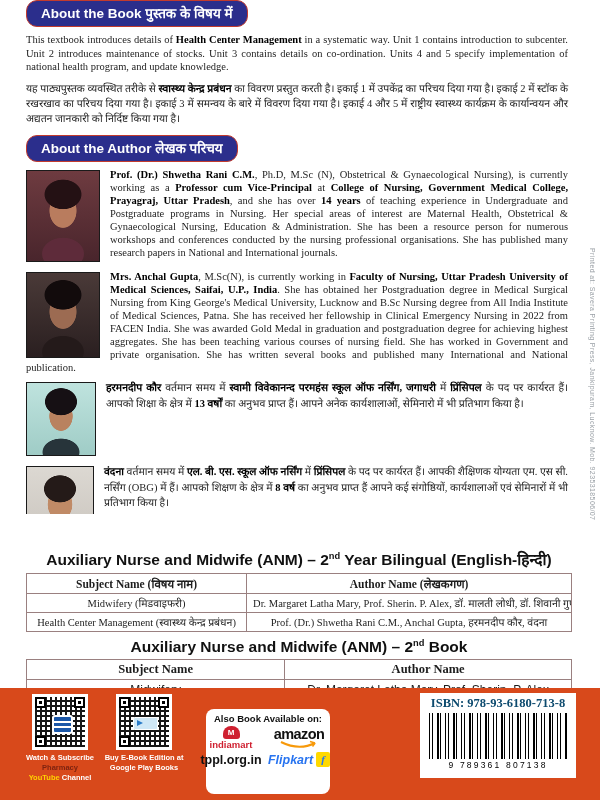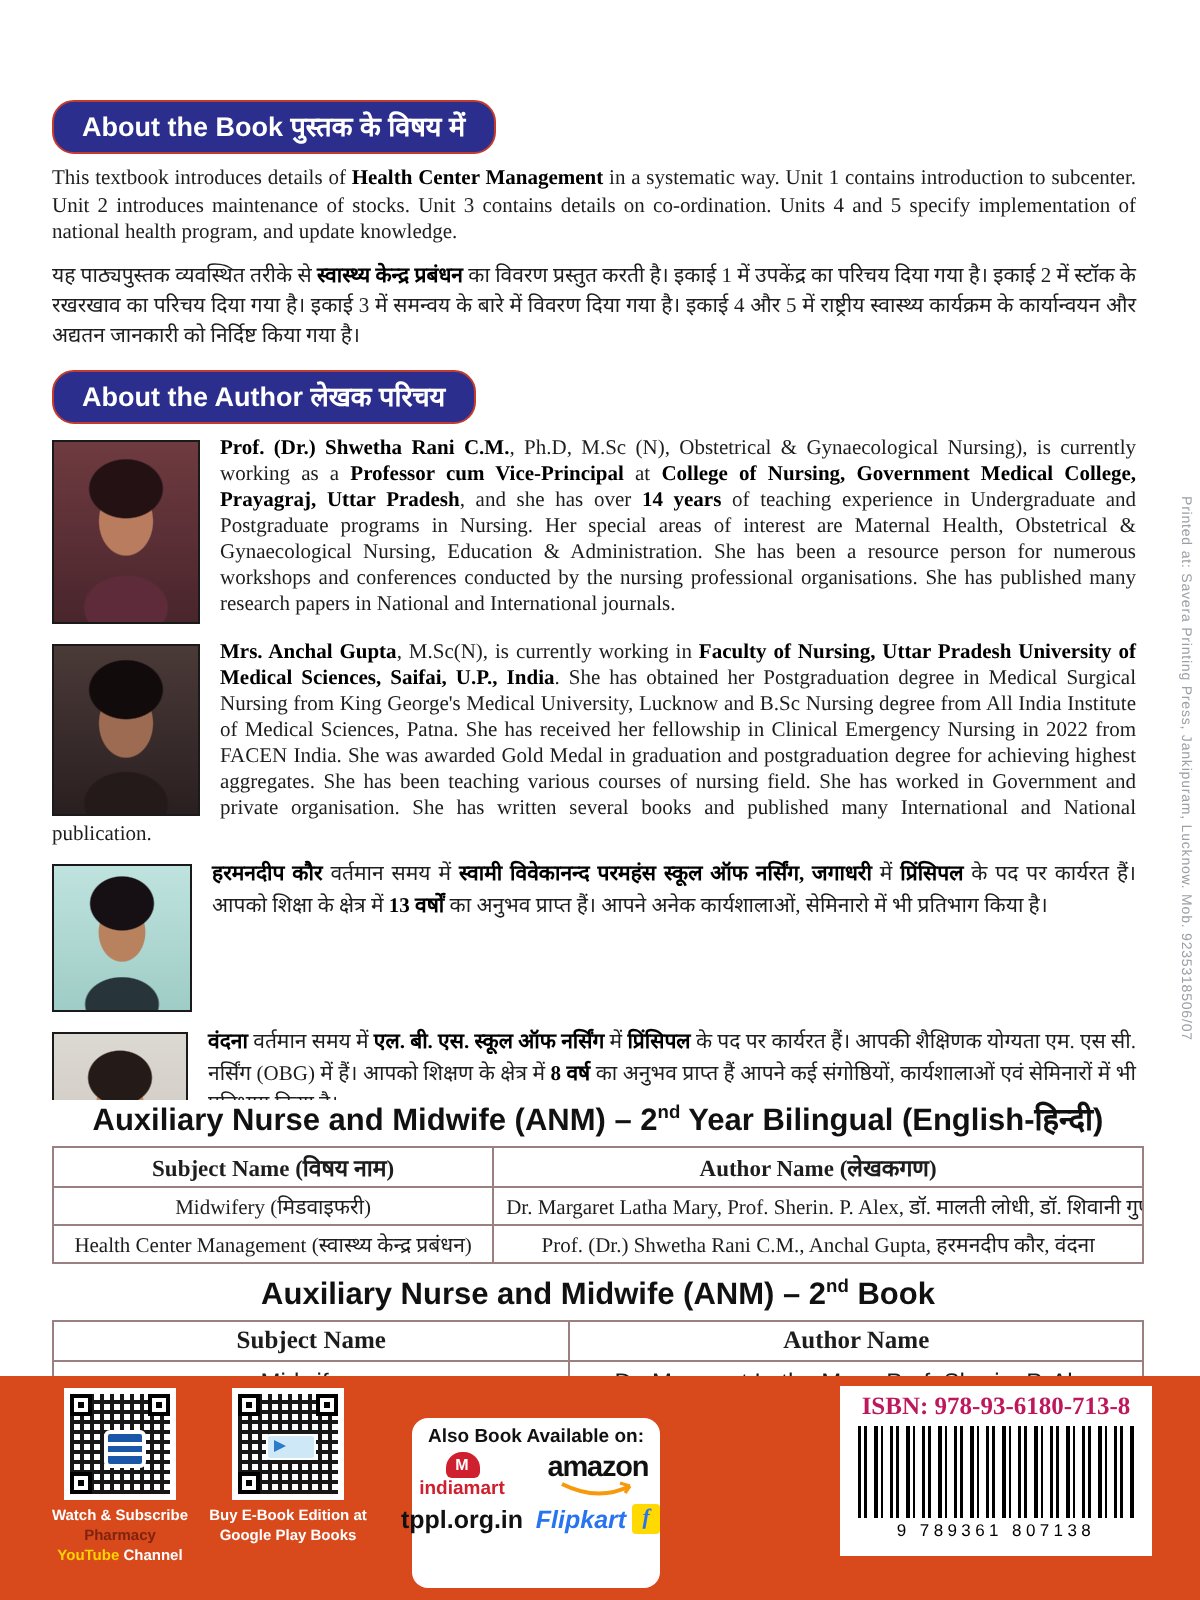--- a/index.html
+++ b/index.html
@@ -2,21 +2,21 @@
 <html style="--navy: #2b2e8c; --pill_border: #c23b2e; --orange: #d8491b; --table_border: #9a8080; --amazon_orange: #f7990a; --flipkart_blue: #2874f0; --flipkart_yellow: #ffd900; --indiamart_red: #cf2030; --youtube_yellow: #ffd200; --caption_dark: #7e2310;"><head>
 <meta charset="utf-8">
 <style>
   html,body{margin:0;padding:0;}
   body{
     width:600px;height:800px;position:relative;overflow:hidden;
     background:#ffffff;font-family:"Liberation Serif",serif;color:#1d1d1d;
   }
   
   .top-flow{position:absolute;top:0;left:0;width:600px;height:514px;overflow:hidden;
-    box-sizing:border-box;padding:14px 32px 0 26px;margin-top:36px;}
+    box-sizing:border-box;padding:0 32px 0 26px;}
   .pill{display:inline-block;background:var(--navy,#2b2e8c);color:#fff;
     font-family:"Liberation Sans",sans-serif;font-weight:bold;font-size:13.5px;
     padding:3px 14px 4px;border-radius:11px;border:1px solid var(--pill_border,#c23b2e);}
   .para{font-size:10.5px;line-height:1.3;text-align:justify;margin:6px 0 8px;}
   .para.hindi{line-height:1.42;}
   .para b{color:#000;}
   .author{margin:6px 0 5px;}
   .author::after{content:"";display:block;clear:both;}
   .photo{float:left;width:74px;height:88px;border:1px solid #1a1a1a;margin:2px 10px 2px 0;
     box-sizing:border-box;}
@@ -92,21 +92,21 @@
   .im-label{color:var(--indiamart_red,#cf2030);font-weight:bold;font-size:9.5px;margin-top:1px;}
   .amazon{line-height:1;}
   .amazon-word{font-weight:bold;font-size:14.5px;letter-spacing:-0.6px;color:#111;}
   .tppl{font-weight:bold;font-size:12.5px;color:#111;}
   .flipkart{display:flex;align-items:center;justify-content:center;gap:3px;}
   .fk-word{color:var(--flipkart_blue,#2874f0);font-weight:bold;font-style:italic;font-size:12.5px;}
   .fk-icon{width:14px;height:15px;background:var(--flipkart_yellow,#ffd900);border-radius:2px;
     color:var(--flipkart_blue,#2874f0);font-family:"Liberation Serif",serif;font-style:italic;
     font-weight:bold;font-size:11px;line-height:15px;text-align:center;}
   .panel.isbn{left:420px;top:5px;width:156px;height:85px;padding:3px 7px;text-align:center;}
-  .isbn-label{font-family:"Liberation Serif",serif;font-weight:bold;font-size:12.5px;color:#be185d;
+  .isbn-label{font-family:"Liberation Serif",serif;font-weight:bold;font-size:12.5px;color:#0c4a6e;
     white-space:nowrap;}
   .barcode{height:46px;margin:2px 2px 0;background:
     repeating-linear-gradient(90deg,#000 0 1.5px,#fff 1.5px 3px,#000 3px 4.5px,#fff 4.5px 8px,
       #000 8px 10px,#fff 10px 11.5px,#000 11.5px 12.5px,#fff 12.5px 16px);}
   .isbn-digits{font-family:"Liberation Sans",sans-serif;font-size:8.5px;letter-spacing:2.2px;
     color:#000;margin-top:1px;white-space:nowrap;}
   
   .side-note{position:absolute;right:4px;top:248px;writing-mode:vertical-rl;
     font-family:"Liberation Sans",sans-serif;font-size:7px;color:#9aa0a6;letter-spacing:0.4px;}
 </style>

